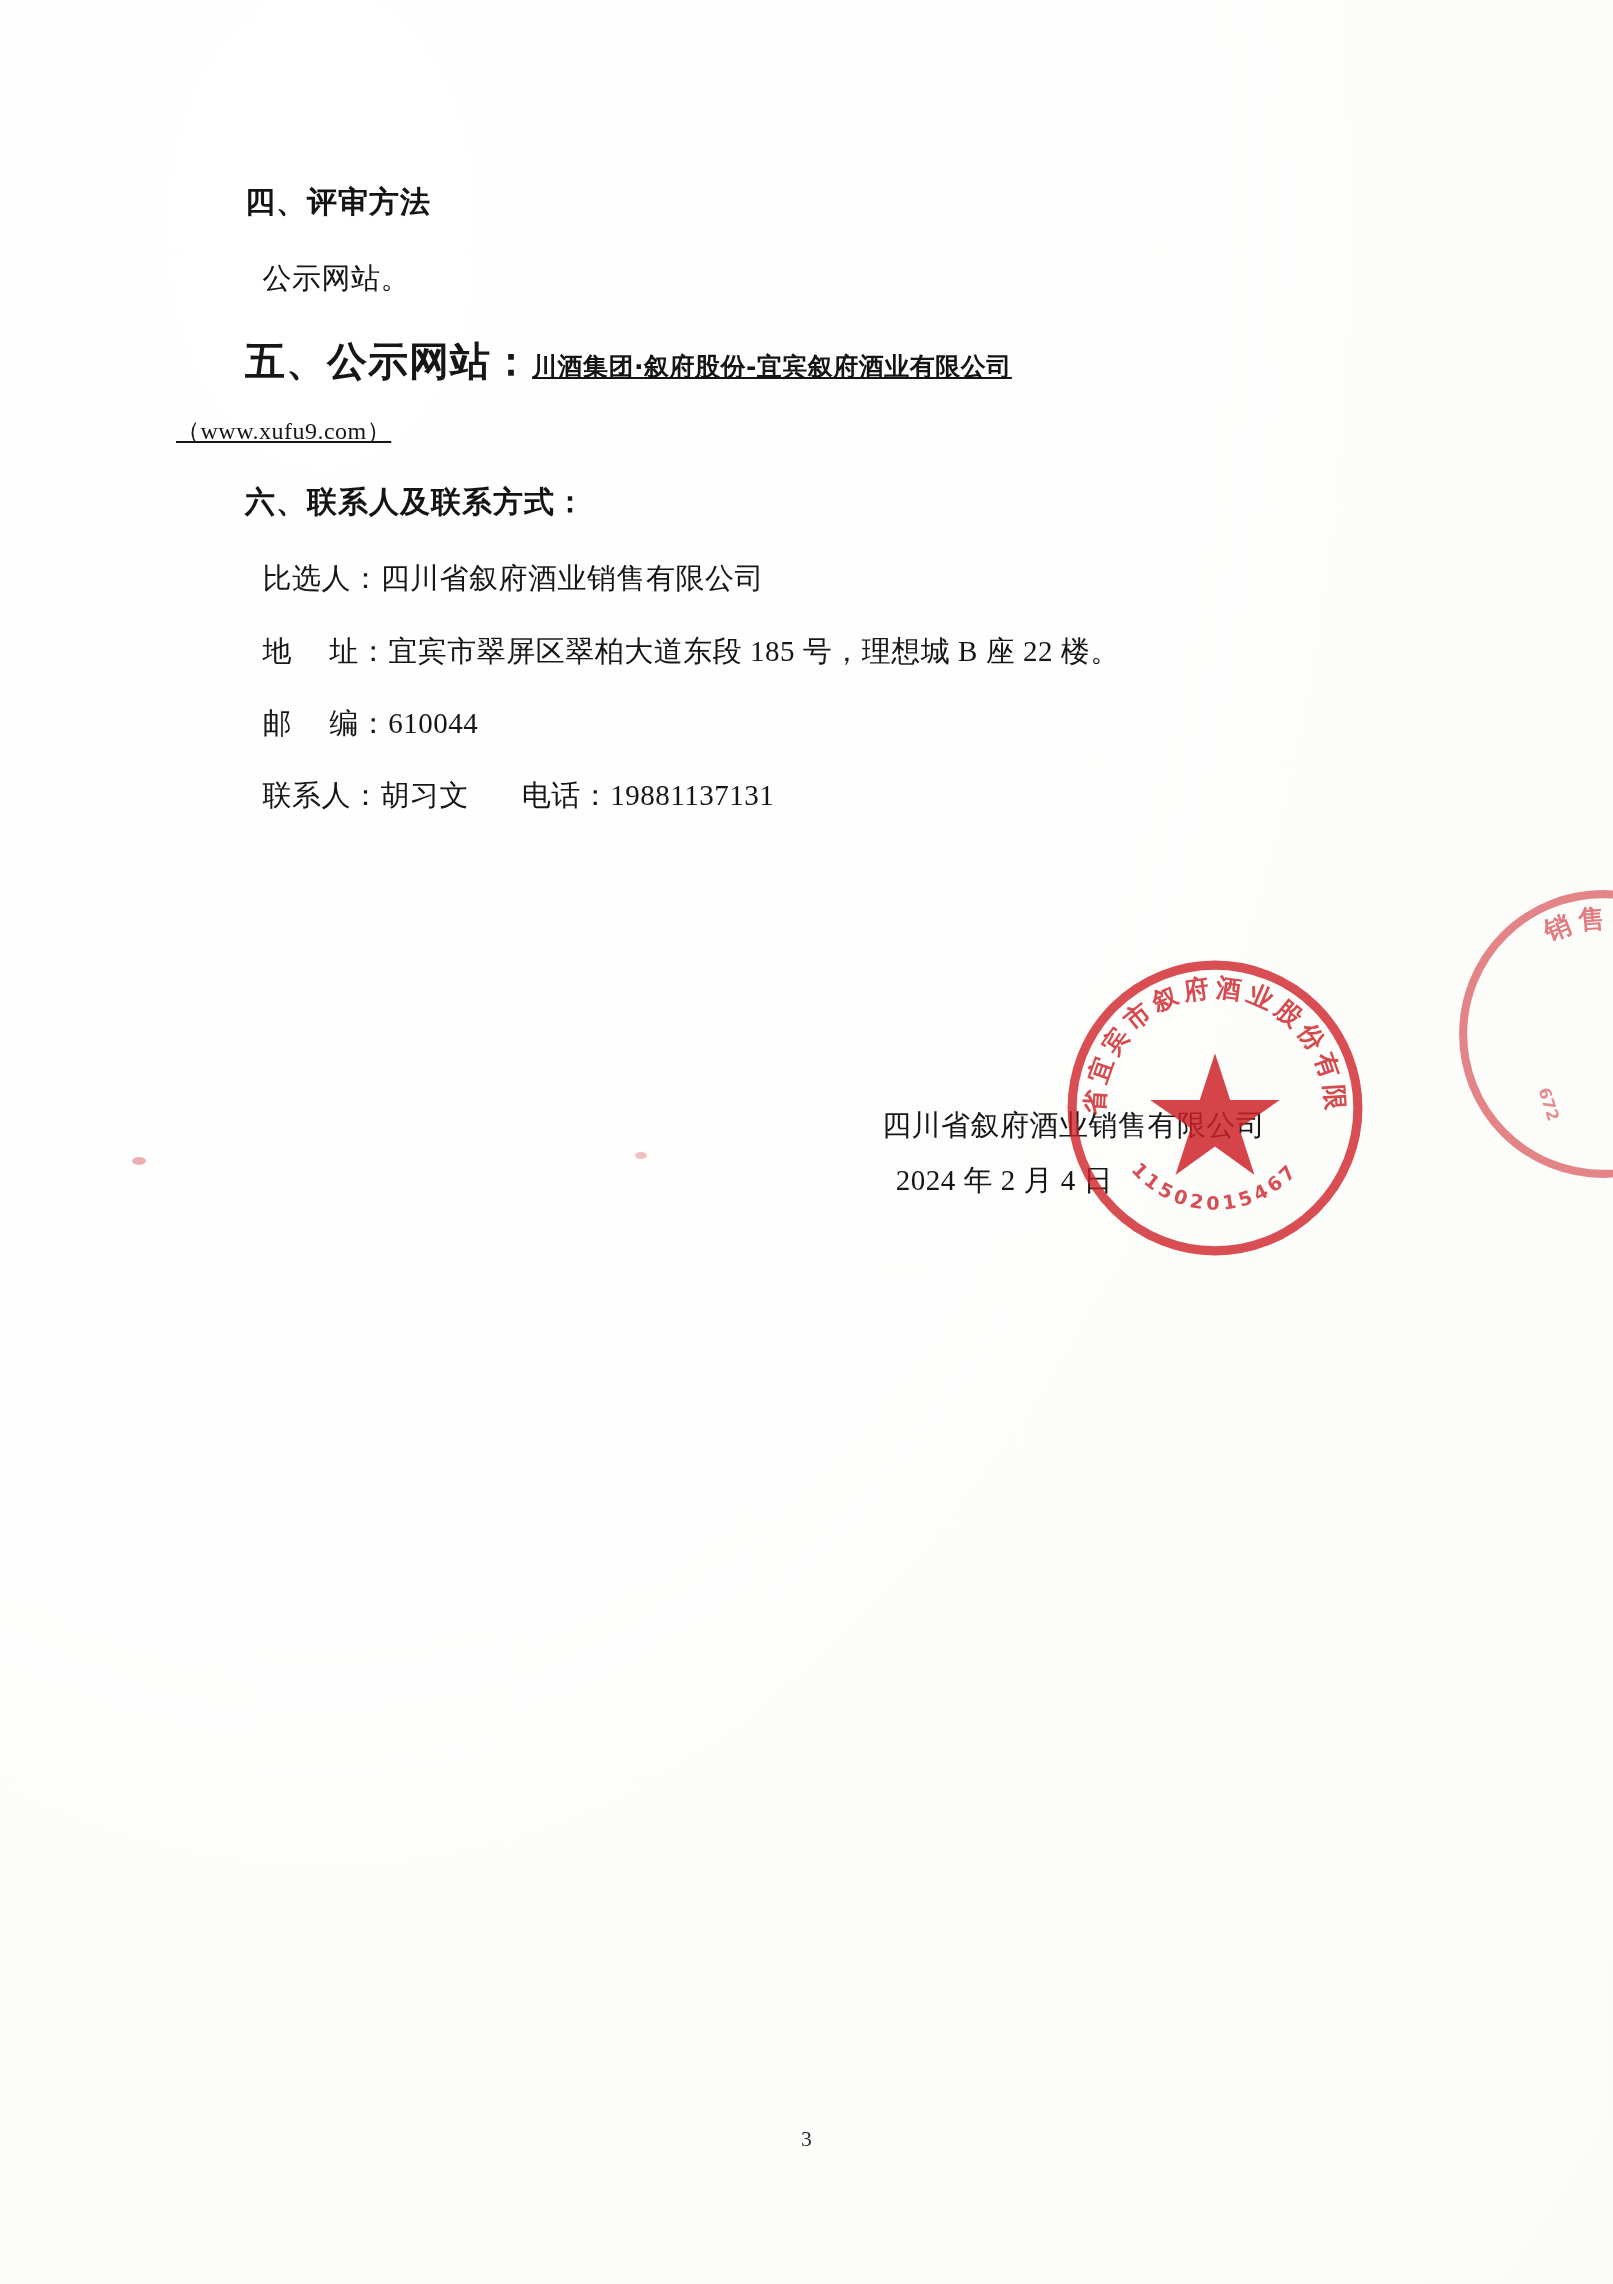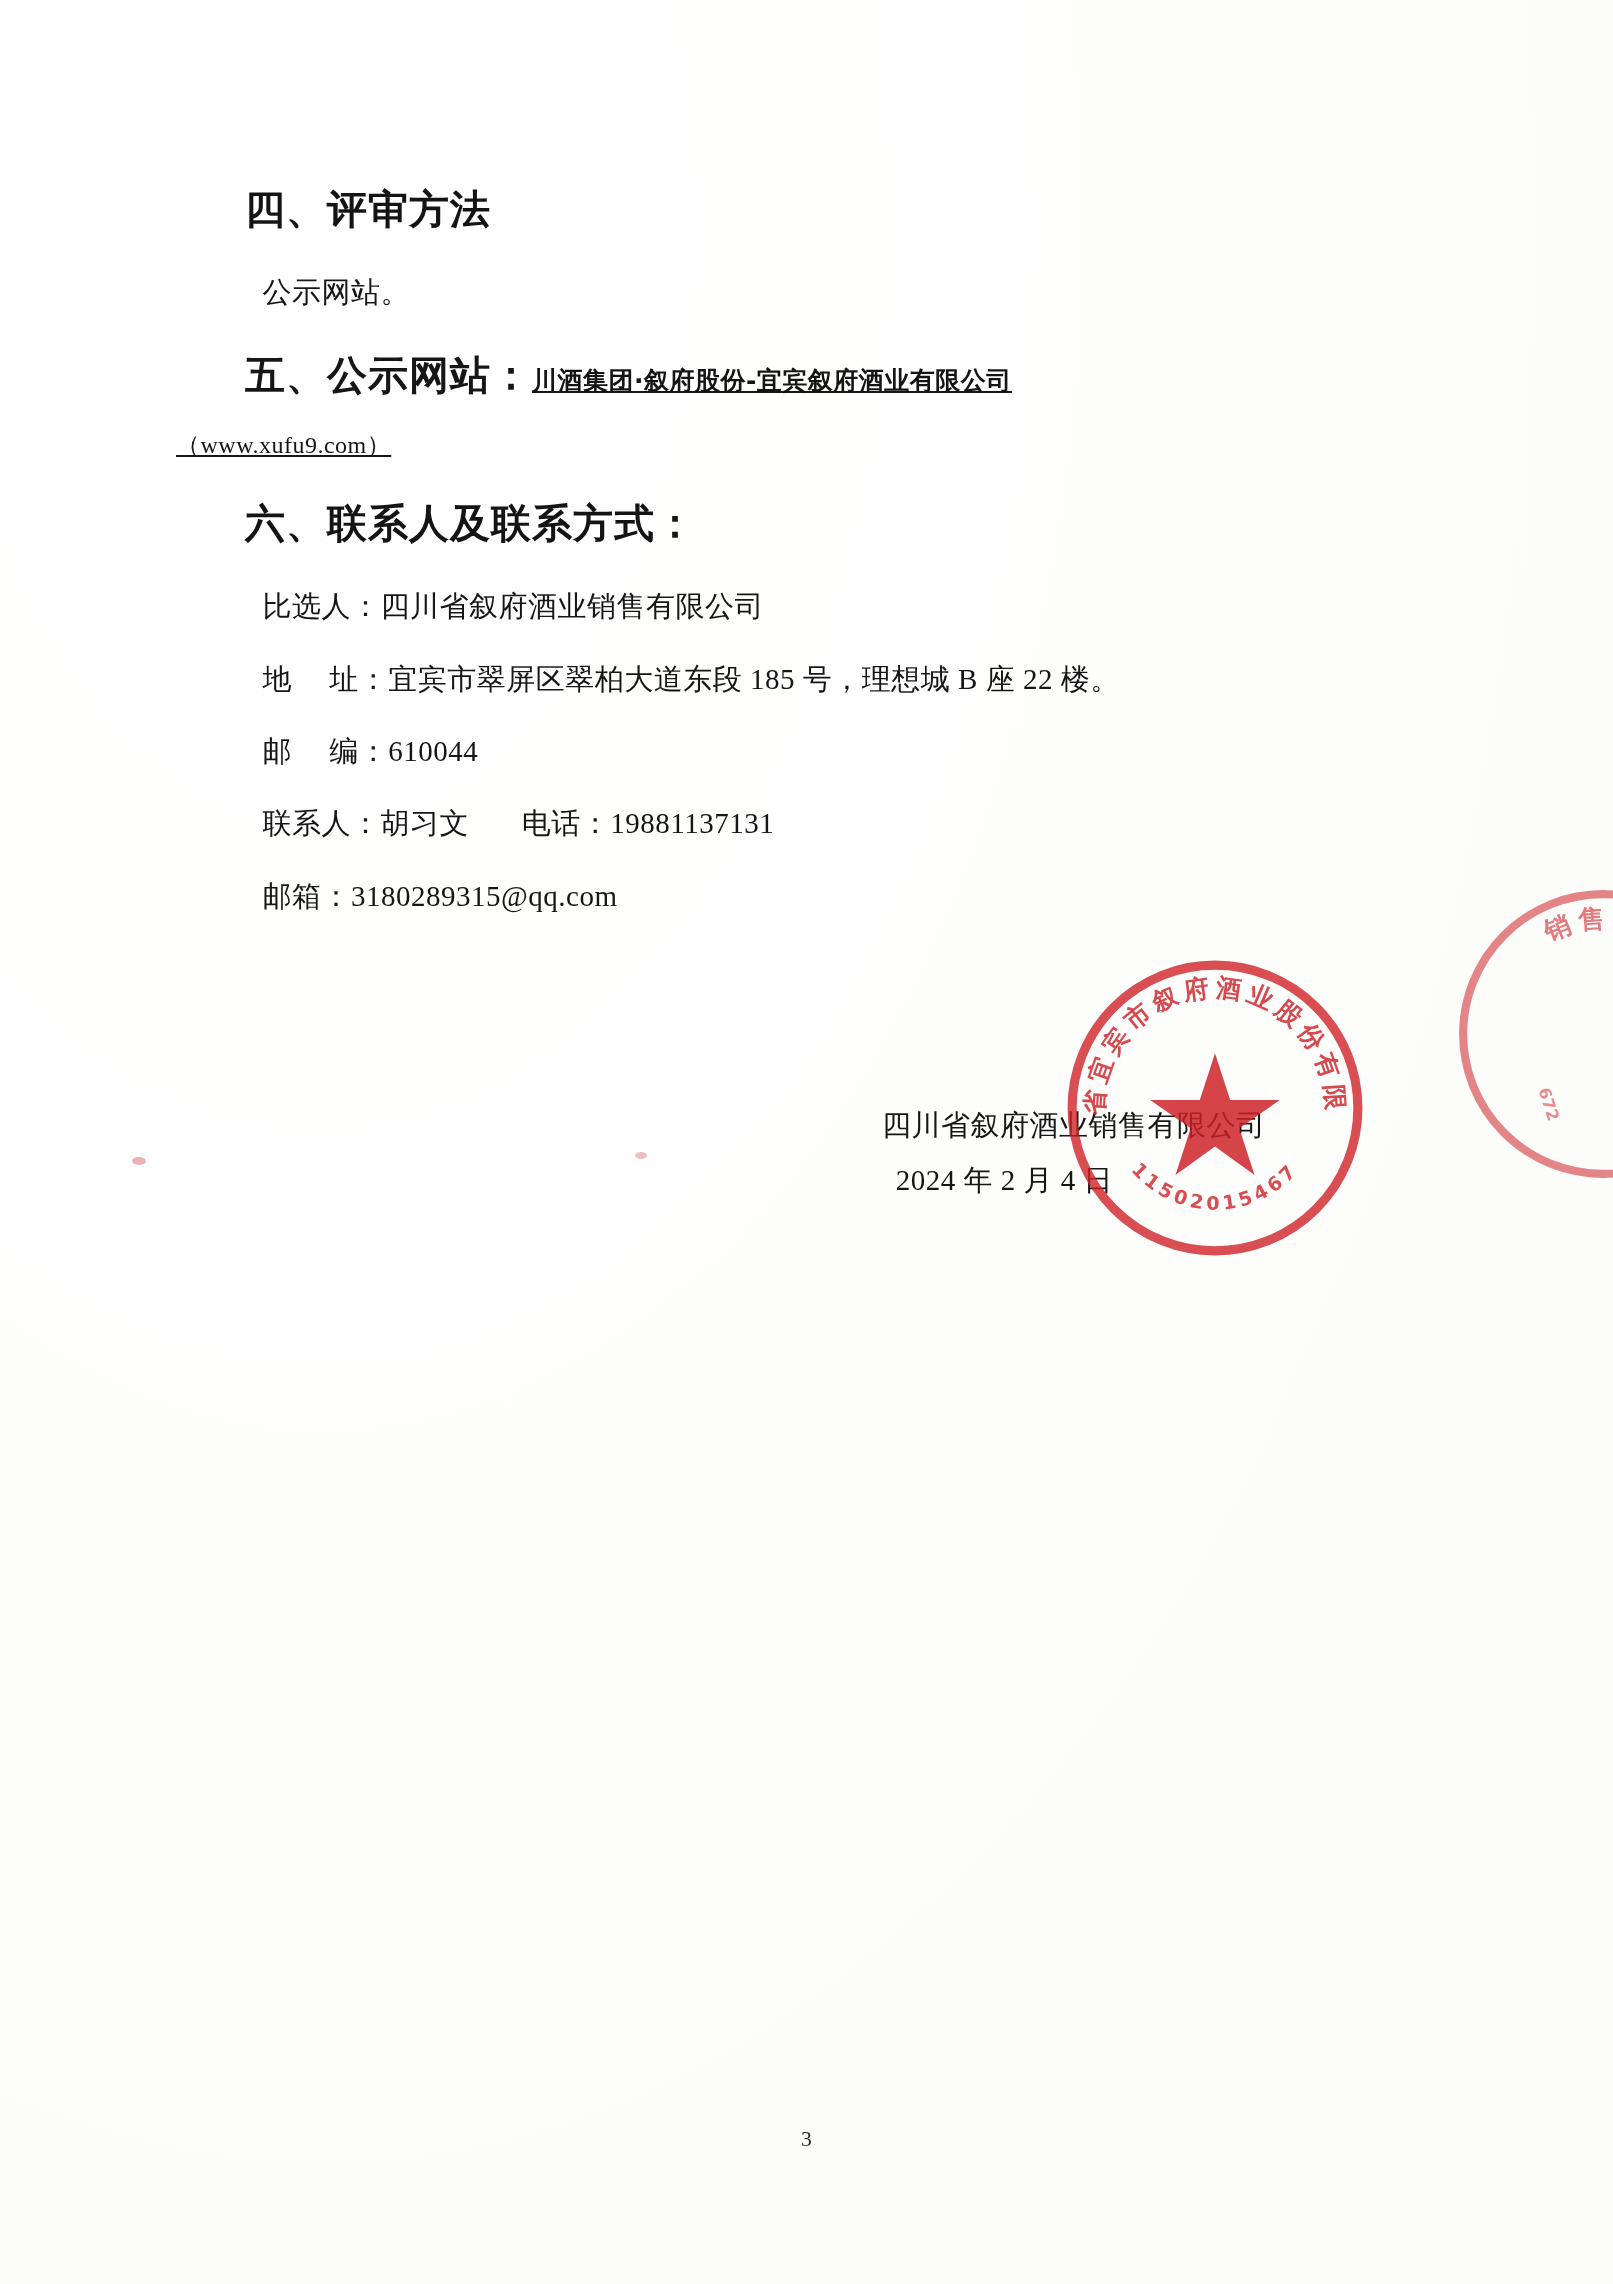--- a/index.html
+++ b/index.html
@@ -27,21 +27,21 @@
   .content {
     position: absolute;
     left: 245px;
     top: 181px;
     width: 1137px;
   }
 
   .heading {
     font-family: "DejaVu Sans", sans-serif;
     font-weight: bold;
-    font-size: 40px;
+    font-size: 30px;
     letter-spacing: 1px;
     color: #141414;
     margin: 0 0 33px 0;
     line-height: 1.4;
   }
 
   .para {
     font-size: 29px;
     line-height: 1.55;
     margin: 0 0 29px 0;
@@ -178,23 +178,20 @@
       </p>
       <p class="para indent">
         <span class="label-sp">地　 址：</span><span>宜宾市翠屏区翠柏大道东段 185 号，理想城 B 座 22 楼。</span>
       </p>
       <p class="para indent">
         <span class="label-sp">邮　 编：</span><span>610044</span>
       </p>
       <p class="para indent">
         <span class="label-sp">联系人：</span><span>胡习文</span>
         <span style="display:inline-block;width:45px"></span><span class="label-sp">电话：</span><span>19881137131</span>
-      </p>
-      <p class="para indent">
-        <span class="label-sp">邮箱：</span><span>3180289315@qq.com</span>
       </p>
     </div>
   </div>
 
   <div class="signature">
     <div>四川省叙府酒业销售有限公司</div>
     <div class="sig-date">2024 年 2 月 4 日</div>
   </div>
 
   <div class="seal-main">

